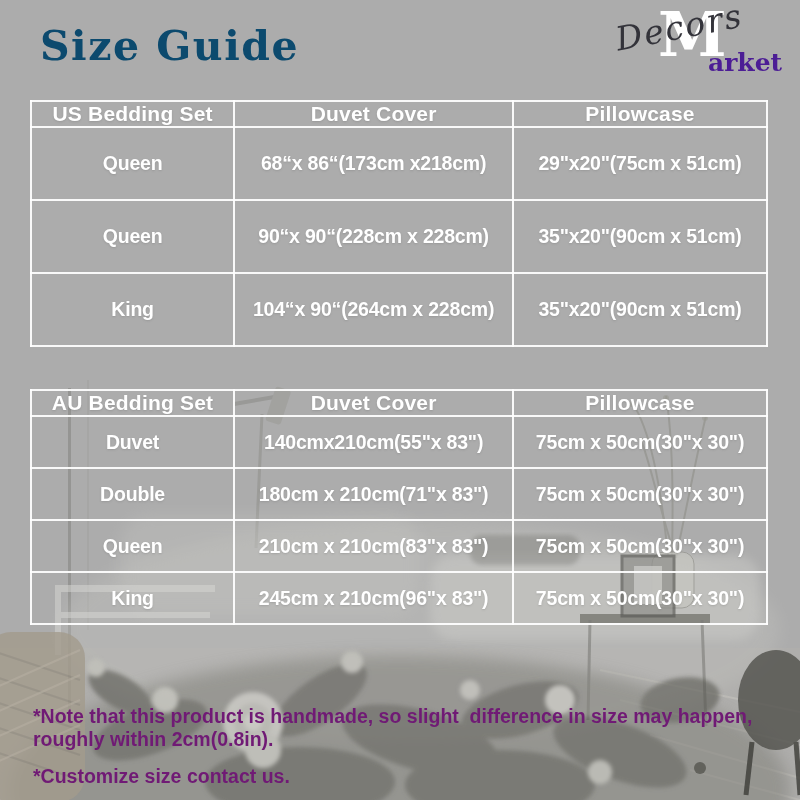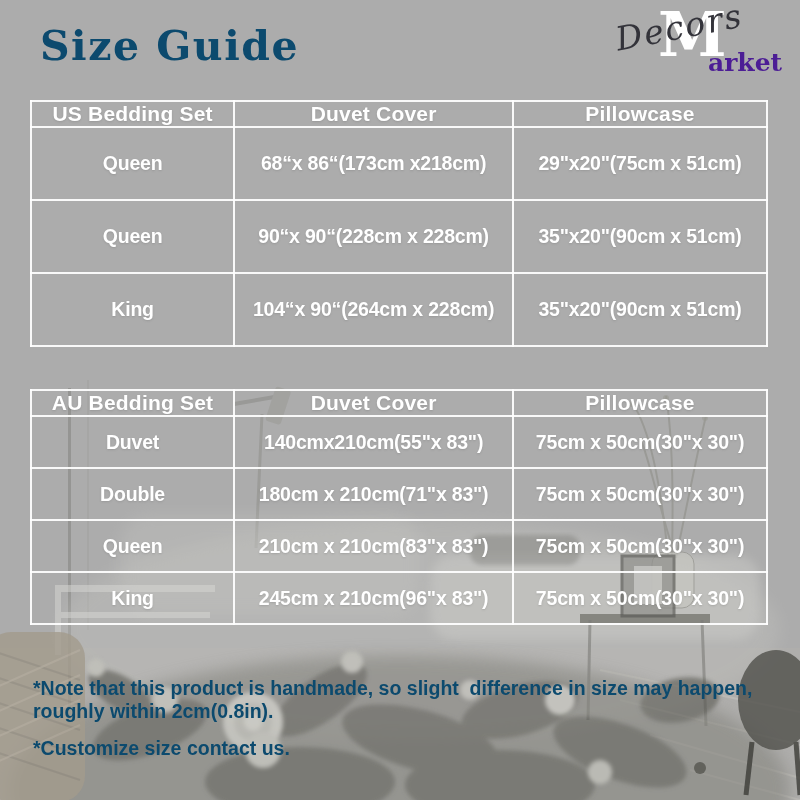--- a/index.html
+++ b/index.html
@@ -94,23 +94,23 @@
   }
   table.size-table td {
     font-size: 19.5px;
     font-weight: 700;
     letter-spacing: -0.2px;
   }
 
   
   .notes {
     position: absolute;
-    left: 33px; top: 677px;
+    left: 33px; top: 705px;
     width: 740px;
-    color: #0c4a6e;
+    color: #701a75;
   }
   .notes p {
     margin: 0;
     font-size: 19.5px;
     font-weight: 700;
     line-height: 23px;
     white-space: pre-wrap;
   }
   .notes p + p { margin-top: 14px; }
 </style>

